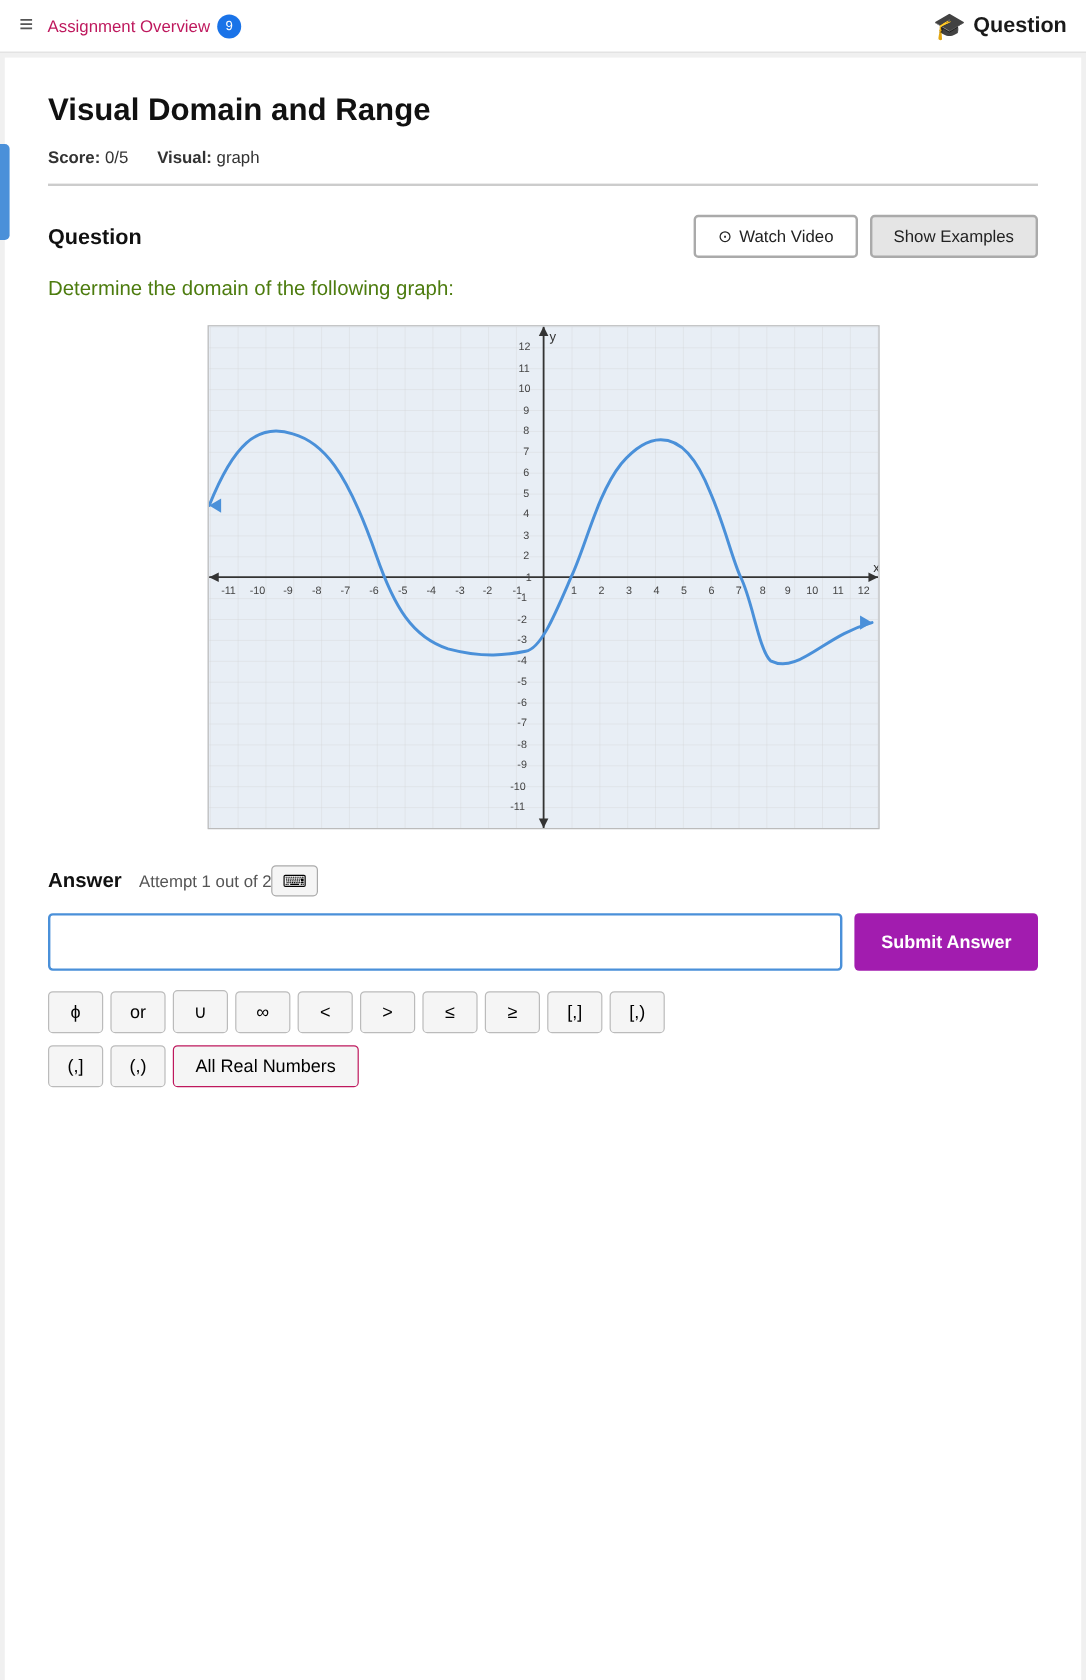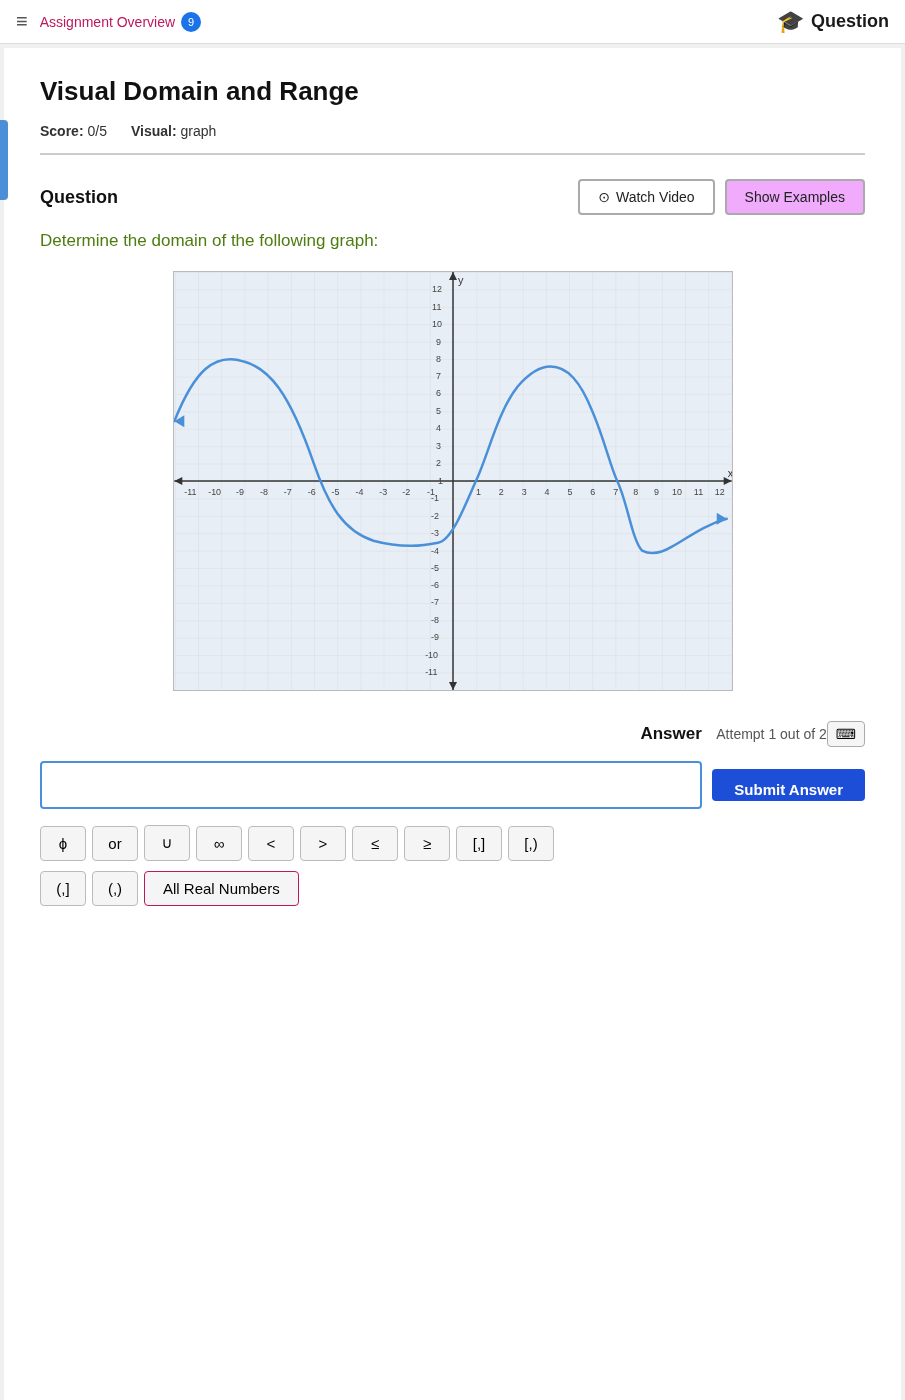--- a/index.html
+++ b/index.html
@@ -111,21 +111,21 @@
       background: #fff;
       padding: 8px 18px;
       font-size: 14px;
       cursor: pointer;
       border-radius: 4px;
       color: #222;
       margin-right: 10px;
     }
     .btn-show-examples {
       border: 2px solid #aaa;
-      background: #f0abfc;
+      background: #e5e5e5;
       padding: 8px 18px;
       font-size: 14px;
       cursor: pointer;
       border-radius: 4px;
       color: #222;
     }
     .question-text {
       font-size: 17px;
       color: #4d7c0f;
       margin-bottom: 20px;
@@ -153,21 +153,21 @@
       display: inline;
     }
     .attempt-label {
       font-size: 14px;
       color: #555;
       margin-left: 10px;
     }
     .answer-header {
       display: flex;
       align-items: center;
-      justify-content: flex-end;
+      justify-content: flex-start;
       margin-bottom: 14px;
     }
     .keyboard-icon {
       border: 1px solid #aaa;
       border-radius: 4px;
       padding: 4px 8px;
       font-size: 14px;
       cursor: pointer;
       background: #f5f5f5;
     }
@@ -180,30 +180,30 @@
     .answer-input {
       flex: 1;
       border: 2px solid #4a90d9;
       border-radius: 4px;
       padding: 12px 14px;
       font-size: 16px;
       outline: none;
       height: 48px;
     }
     .btn-submit {
-      background: #1d4ed8;
+      background: #a21caf;
       color: white;
       border: none;
       border-radius: 4px;
       padding: 12px 22px;
       font-size: 15px;
       font-weight: bold;
       cursor: pointer;
       white-space: nowrap;
-      height: 32px;
+      height: 48px;
     }
     .symbol-row {
       display: flex;
       align-items: center;
       gap: 6px;
       margin-bottom: 10px;
       flex-wrap: wrap;
     }
     .sym-btn {
       border: 1px solid #bbb;

